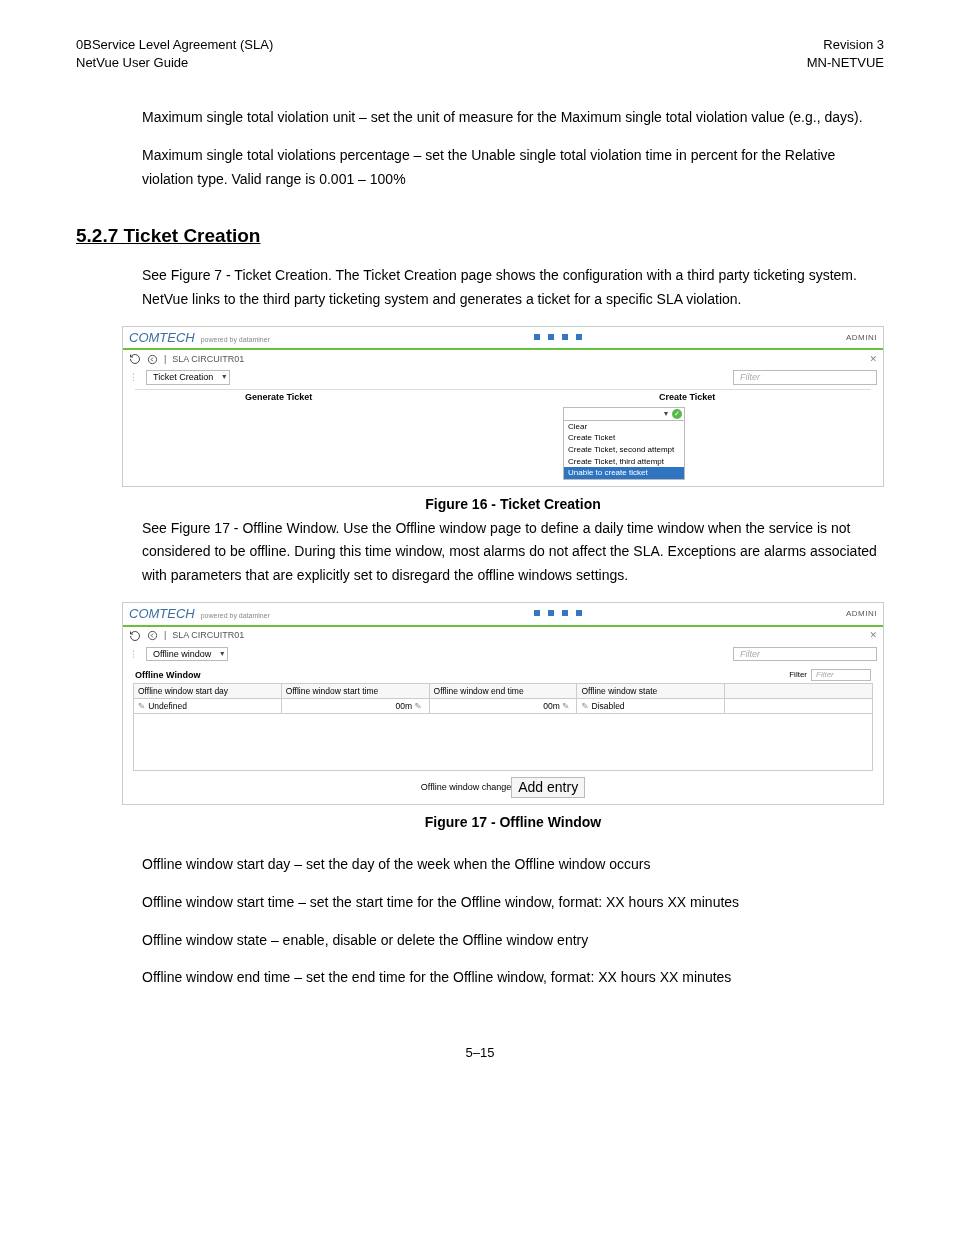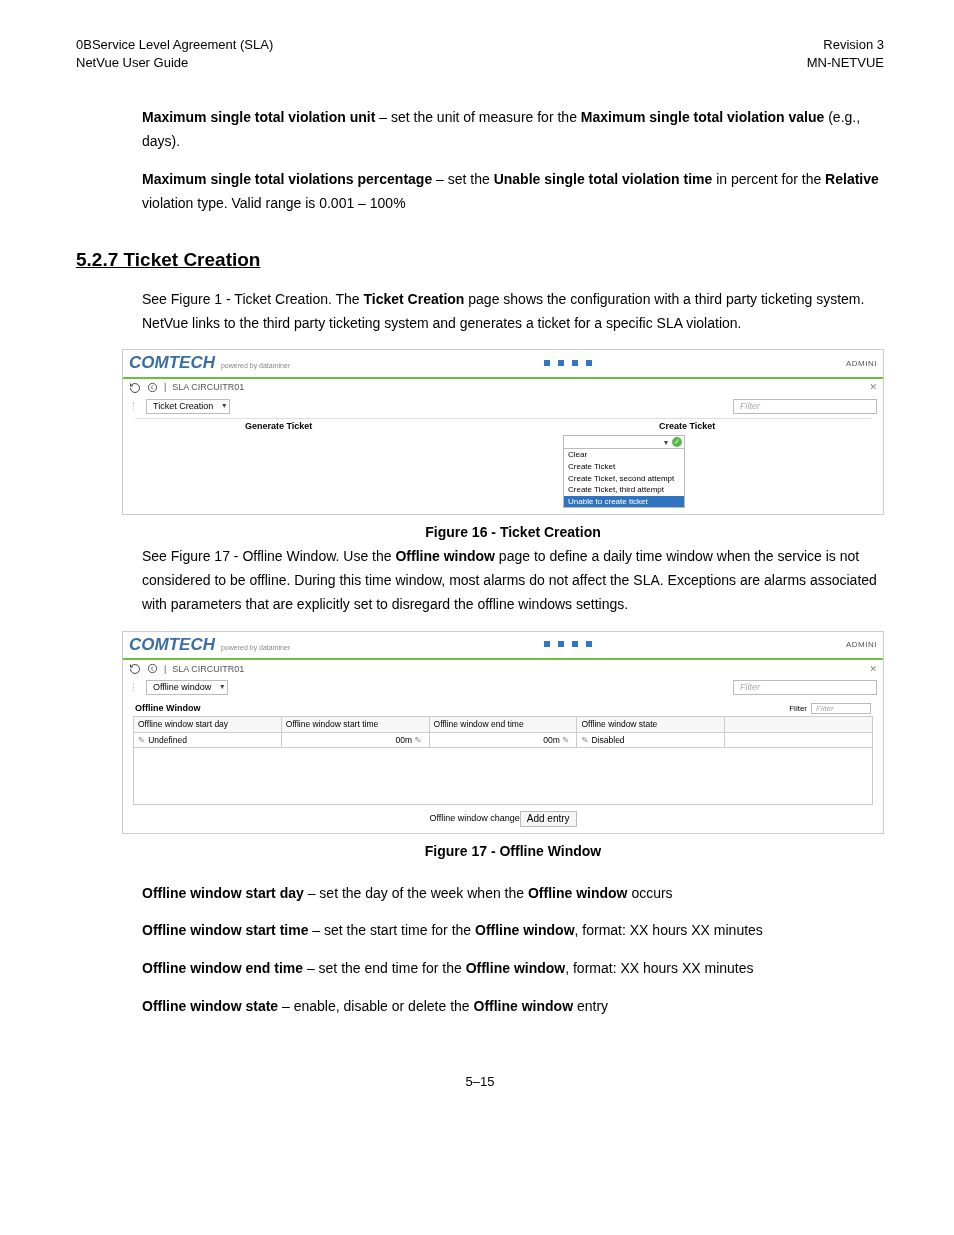--- a/index.html
+++ b/index.html
@@ -18,21 +18,21 @@
   .hdr {
     display: flex;
     justify-content: space-between;
     font-size: 13px;
     line-height: 1.4;
     margin-bottom: 34px;
     gap: 40px;
   }
   .content { padding-left: 66px; }
   p { margin: 0 0 14px 0; }
-  .b { font-weight: bold; }
+  .b { font-weight: normal; }
   h2 {
     font-size: 19px;
     font-weight: bold;
     margin: 28px 0 12px -66px;
     text-decoration: underline;
   }
   .figcap {
     text-align: center;
     font-weight: bold;
     font-size: 14px;
@@ -51,21 +51,21 @@
     line-height: 1.2;
     margin: 14px 0 6px -20px;
     background: #fff;
   }
   .app-top {
     display: flex;
     align-items: center;
     justify-content: space-between;
     padding: 3px 6px;
   }
-  .logo { font-style: italic; font-weight: bold; color: #3b6ea3; font-size: 17px; }
+  .logo { font-style: italic; font-weight: normal; color: #3b6ea3; font-size: 13px; }
   .logo-sub { color: #888; font-size: 7px; margin-left: 6px; }
   .sqrow span {
     display: inline-block; width: 6px; height: 6px; margin: 0 4px;
     background: #3277c4;
   }
   .admin { font-size: 8px; color: #555; letter-spacing: .5px; }
   .greenbar { height: 2px; background: #6bbf3a; }
   .crumbs {
     display: flex; align-items: center; gap: 6px;
     padding: 3px 6px;
@@ -128,21 +128,21 @@
   }
   table.grid th { font-weight:normal; background:#f7f7f7; width:20%; }
   table.grid th.last, table.grid td.last { width:auto; }
   .pen { color:#8a8a8a; margin-right:3px; }
   .f17-gap { height:56px; border-left:1px solid #ccc; border-right:1px solid #ccc; border-bottom:1px solid #ccc; }
   .f17-foot {
     display:flex; justify-content:center; align-items:center;
     padding:6px 2px 0 2px; font-size:9px;
   }
   .btn {
-    border:1px solid #bbb; padding:1px 6px; font-size:10px; background:#f6f6f6;
+    border:1px solid #bbb; padding:1px 6px; font-size:14px; background:#f6f6f6;
   }
   svg.reload{width:12px;height:12px;vertical-align:middle}
   svg.backcircle{width:11px;height:11px;vertical-align:middle}
 </style>
 </head>
 <body>
 
 <div class="page">
 
   <div class="hdr">
@@ -162,21 +162,21 @@
       <span class="b">Maximum single total violation unit</span><span> – set the unit of measure for the </span><span class="b">Maximum single total violation value</span><span> (e.g., days).</span>
     </p>
 
     <p>
       <span class="b">Maximum single total violations percentage</span><span> – set the </span><span class="b">Unable single total violation time</span><span> in percent for the </span><span class="b">Relative</span><span> violation type. Valid range is 0.001 – 100%</span>
     </p>
 
     <h2>5.2.7  Ticket Creation</h2>
 
     <p>
-      <span>See Figure 1 - Ticket Creation. The </span><span class="b">Ticket Creation</span><span> page shows the configuration with a third party ticketing system. NetVue links to the third party ticketing system and generates a ticket for a specific SLA violation.</span>
+      <span>See Figure 7 - Ticket Creation. The </span><span class="b">Ticket Creation</span><span> page shows the configuration with a third party ticketing system. NetVue links to the third party ticketing system and generates a ticket for a specific SLA violation.</span>
     </p>
 
     <div class="app">
       <div class="app-top">
         <div><span class="logo">COMTECH</span><span class="logo-sub">powered by dataminer</span></div>
         <div class="sqrow"><span></span><span></span><span></span><span></span></div>
         <div class="admin">ADMINI</div>
       </div>
       <div class="greenbar"></div>
       <div class="crumbs">
@@ -288,22 +288,22 @@
     </div>
     <div class="figcap">Figure 17 - Offline Window</div>
 
     <p style="margin-top:18px">
       <span class="b">Offline window start day</span><span> – set the day of the week when the </span><span class="b">Offline window</span><span> occurs</span>
     </p>
     <p>
       <span class="b">Offline window start time</span><span> – set the start time for the </span><span class="b">Offline window</span><span>, format: XX hours XX minutes</span>
     </p>
     <p>
+      <span class="b">Offline window state</span><span> – enable, disable or delete the </span><span class="b">Offline window</span><span> entry</span>
+    </p>
+    <p>
       <span class="b">Offline window end time</span><span> – set the end time for the </span><span class="b">Offline window</span><span>, format: XX hours XX minutes</span>
-    </p>
-    <p>
-      <span class="b">Offline window state</span><span> – enable, disable or delete the </span><span class="b">Offline window</span><span> entry</span>
     </p>
 
   </div>
 
   <div class="pagenum">5–15</div>
 </div>
 
 </body></html>

